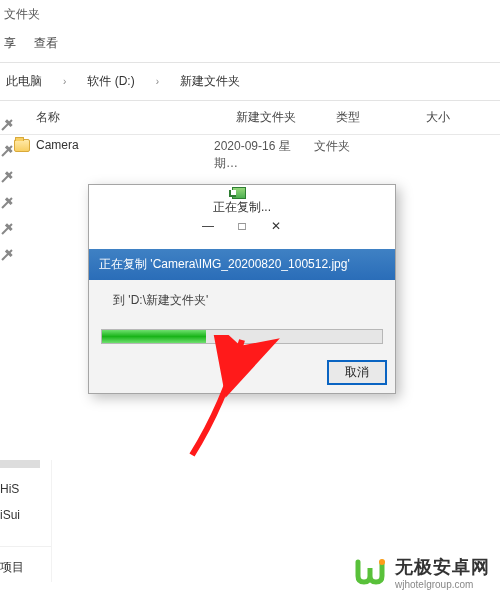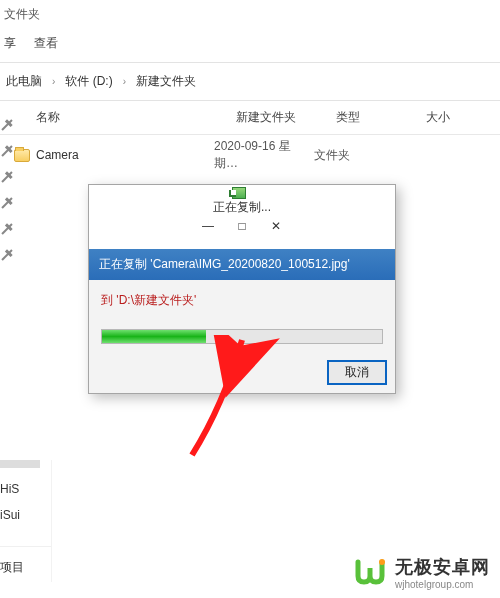--- a/index.html
+++ b/index.html
@@ -19,39 +19,39 @@
   }
   .toolbar {
     padding: 6px 4px 10px 4px;
     display: flex; gap: 18px;
     color: #444;
     border-bottom: 1px solid #e3e3e3;
   }
   .address {
     padding: 10px 6px;
     display: flex; align-items: center;
-    gap: 10px;
+    gap: 21px;
     border-bottom: 1px solid #e3e3e3;
     color: #333;
   }
   .address .chev { color: #888; font-size: 10px; }
   .list-header {
     display: flex;
     border-bottom: 1px solid #e8e8e8;
     color: #444;
     padding: 8px 0 8px 36px;
     position: relative;
   }
   .list-header .col-name { width: 200px; }
   .list-header .col-date { width: 100px; }
   .list-header .col-type { width: 90px; }
   .list-header .col-size { flex: 1; }
   .row {
     display: flex;
-    align-items: center;
+    align-items: flex-start;
     padding: 3px 0 3px 14px;
     background: #fff;
   }
   .folder-icon {
     width: 16px; height: 13px;
     background: linear-gradient(#ffe9a8,#f8cf63);
     border: 1px solid #d9a93a;
     border-radius: 2px;
     margin-right: 6px;
     position: relative;
@@ -158,21 +158,21 @@
     padding: 7px 10px;
     font-size: 12px;
     white-space: nowrap;
     overflow: hidden;
     margin-top: 11px;
   }
   .dlg-body {
     padding: 12px 12px 8px 12px;
     background: #f3f3f3;
   }
-  .dlg-dest { color: #b91c1c; margin-bottom: 20px; }
+  .dlg-dest { color: #404040; margin-bottom: 20px; margin-left: 12px; }
   .progress {
     width: 100%; height: 15px;
     border: 1px solid #b7b7b7;
     background: #e6e6e6;
     position: relative;
     overflow: hidden;
   }
   .progress-fill {
     position: absolute; left: 0; top: 0; bottom: 0;
     width: 37%;

